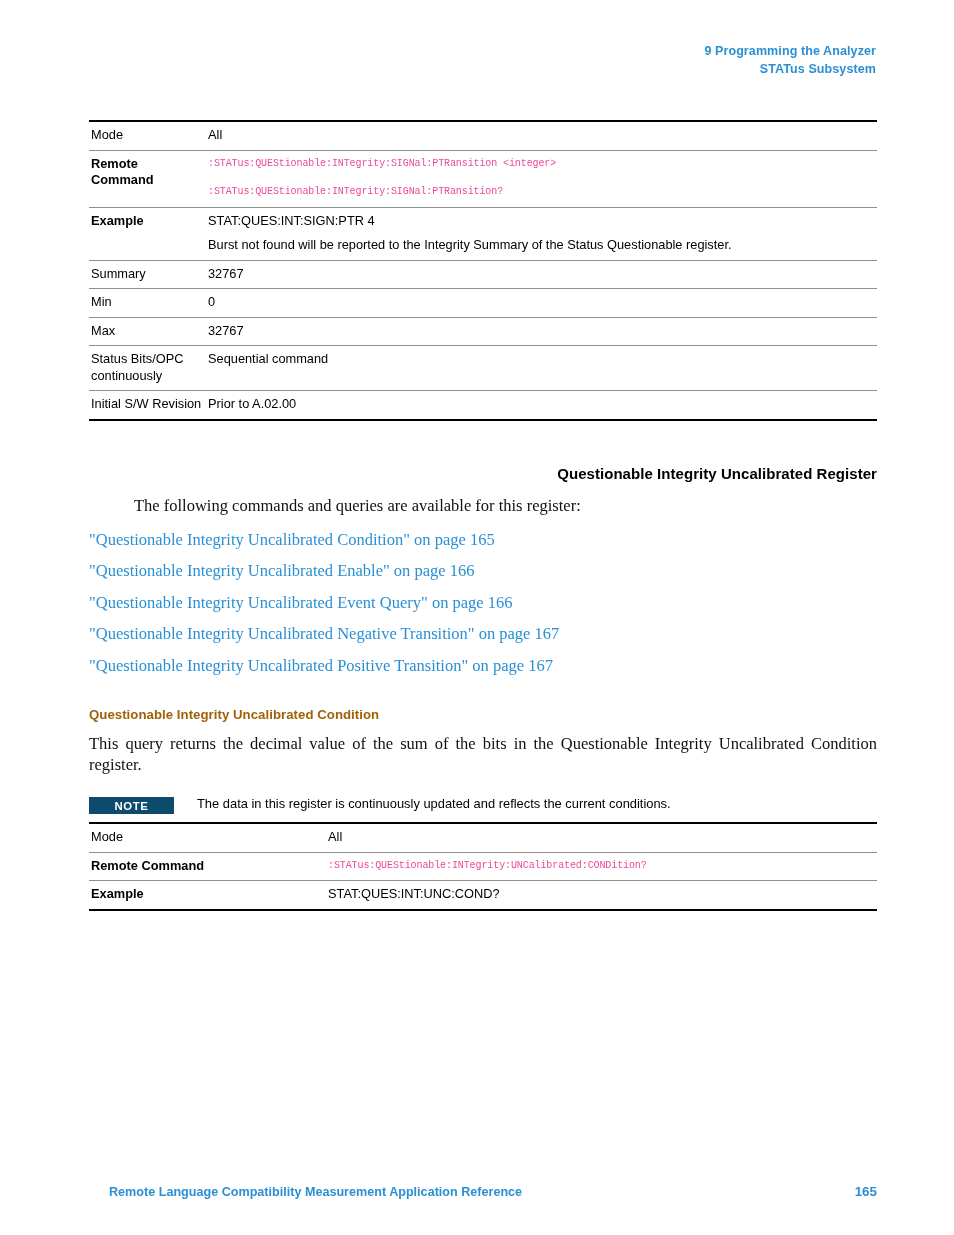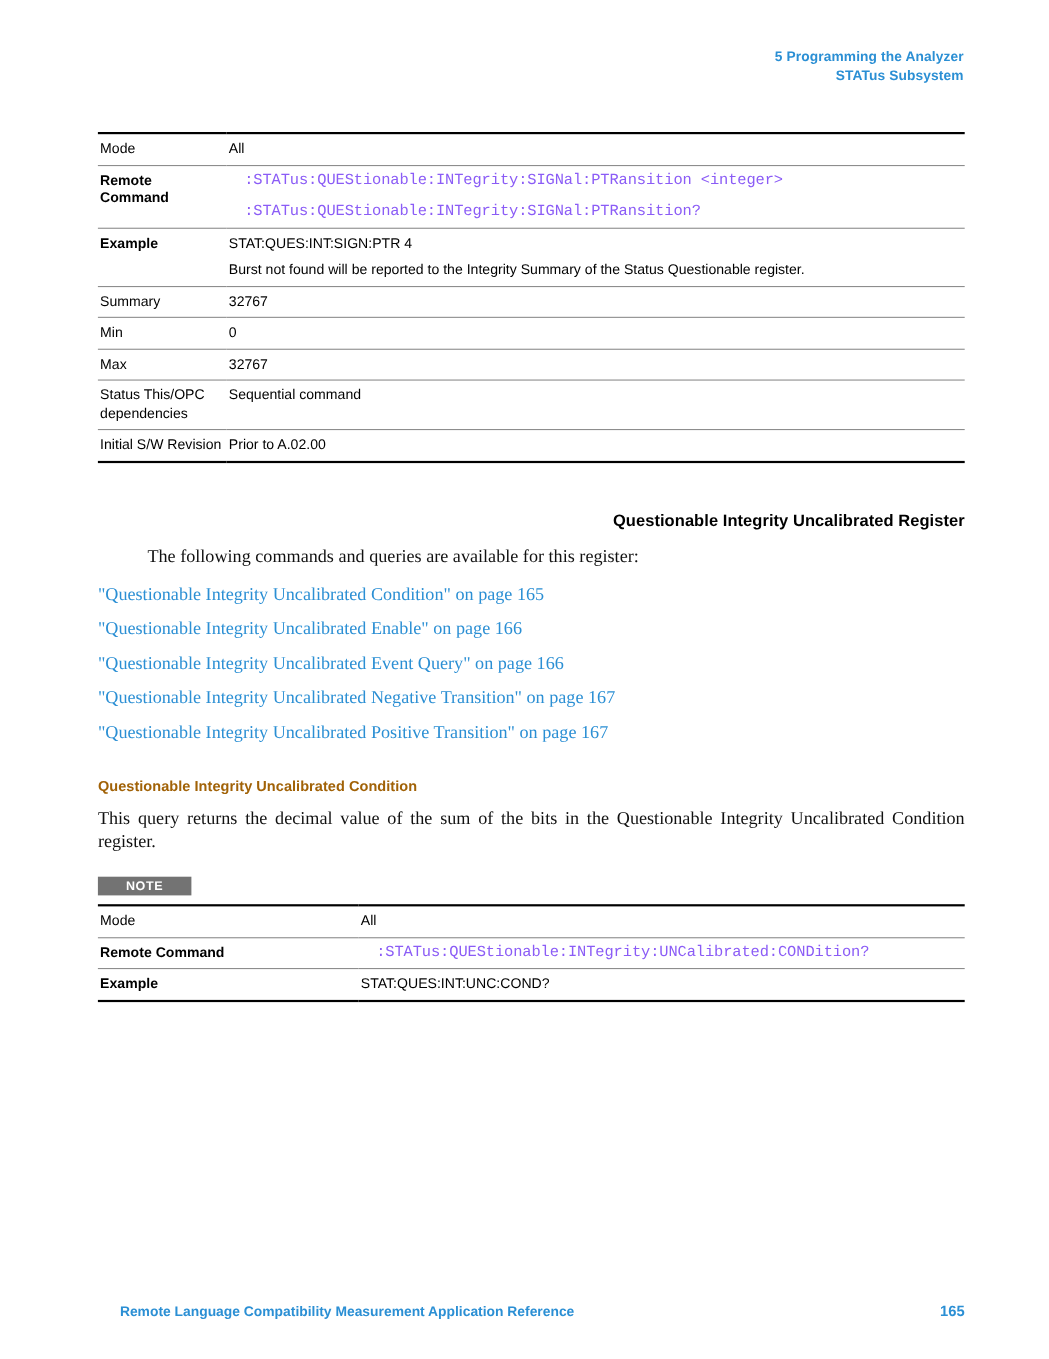--- a/index.html
+++ b/index.html
@@ -72,25 +72,24 @@
     font-size: 12.8px;
     line-height: 16.5px;
     color: #000;
   }
   table.spec td.label { width: 111px; }
   table.spec.t2 td.label { width: 231px; }
   table.spec td.label.bold { font-weight: 700; }
   table.spec td.val { }
   .mono {
     font-family: "Liberation Mono", "DejaVu Sans Mono", monospace;
-    font-size: 14px;
+    font-size: 10px;
     letter-spacing: -0.1px;
-    color: #8b5cf6;
+    color: #ec4899;
     display: block;
-    margin-left: 14px;
   }
   .mono + .mono { margin-top: 12px; }
   .val-line { display: block; }
   .val-line + .val-line { margin-top: 8px; }
   .tallcell { padding-bottom: 16px; }
 
   
   h2.sect {
     font-family: "Liberation Sans", sans-serif;
     font-size: 15px;
@@ -122,21 +121,21 @@
 
   
   .note-row {
     display: flex;
     align-items: flex-start;
     margin: 0 0 8px 0;
   }
   .note-badge {
     width: 85px;
     height: 17px;
-    background: #737373;
+    background: #0c4a6e;
     color: #ffffff;
     font-family: "Liberation Sans", sans-serif;
     font-size: 11.4px;
     font-weight: 700;
     letter-spacing: 0.6px;
     display: flex;
     align-items: center;
     justify-content: center;
     flex: none;
     margin-top: 2px;
@@ -169,21 +168,21 @@
     padding-left: 20px;
   }
   .footer .pg { font-size: 13.4px; }
 </style>
 </head>
 <body>
 
 <div class="page">
 
   <div class="run-header">
-    <span>5  Programming the Analyzer</span>
+    <span>9  Programming the Analyzer</span>
     <span class="line2">STATus Subsystem</span>
   </div>
 
   <div class="content">
 
 
     <table class="spec t1">
       <tbody>
         <tr>
           <td class="label">Mode</td>
@@ -217,21 +216,21 @@
             <span class="val-line">0</span>
           </td>
         </tr>
         <tr>
           <td class="label">Max</td>
           <td class="val">
             <span class="val-line">32767</span>
           </td>
         </tr>
         <tr>
-          <td class="label tallcell">Status This/OPC dependencies</td>
+          <td class="label tallcell">Status Bits/OPC continuously</td>
           <td class="val tallcell">
             <span class="val-line">Sequential command</span>
           </td>
         </tr>
         <tr>
           <td class="label tallcell">Initial S/W Revision</td>
           <td class="val tallcell">
             <span class="val-line">Prior to A.02.00</span>
           </td>
         </tr>
@@ -251,20 +250,21 @@
 
     <div class="gap-b"></div>
 
     <h3 class="sub">Questionable Integrity Uncalibrated Condition</h3>
     <p class="body">This query returns the decimal value of the sum of the bits in the Questionable Integrity Uncalibrated Condition register.</p>
 
     <div class="gap-c"></div>
 
     <div class="note-row">
       <div class="note-badge">NOTE</div>
+      <div class="note-text">The data in this register is continuously updated and reflects the current conditions.</div>
     </div>
 
     <table class="spec t2">
       <tbody>
         <tr>
           <td class="label">Mode</td>
           <td class="val">
             <span class="val-line">All</span>
           </td>
         </tr>

